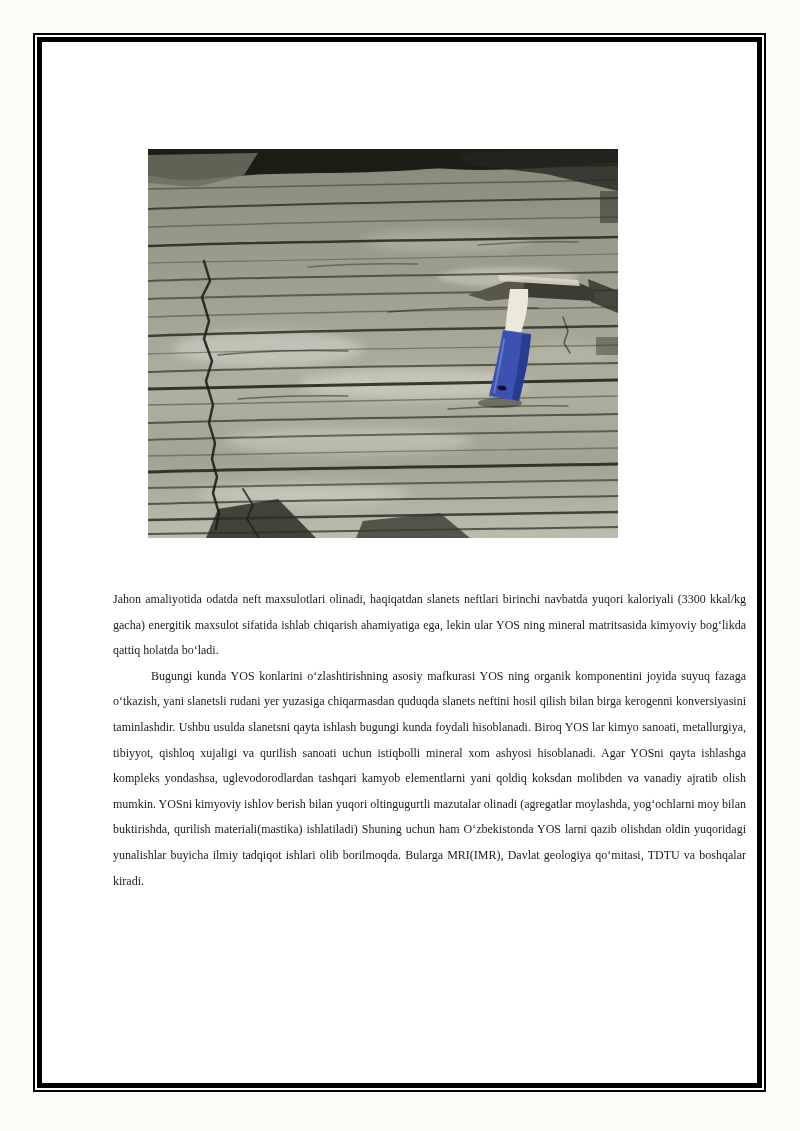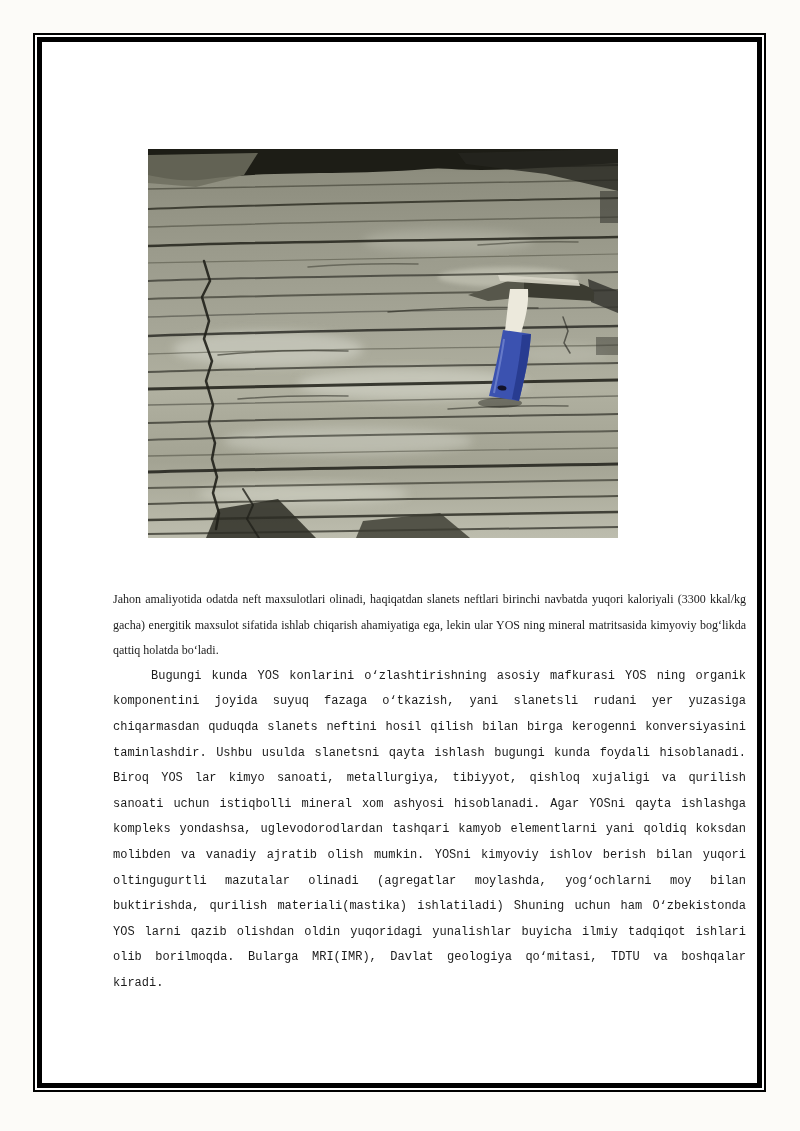--- a/index.html
+++ b/index.html
@@ -54,21 +54,20 @@
     font-size: 12px;
     line-height: 25.6px;
     text-align: justify;
   }
   .text-block p {
     margin: 0;
     padding: 0;
   }
   .para-indent {
     text-indent: 38px;
-    font-family: Liberation Mono, monospace;
   }
 </style>
 </head>
 <body>
 
 <div class="page-frame-outer">
   <div class="page-frame-inner"></div>
 </div>
 
 <figure class="figure-photo" style="margin:0">

